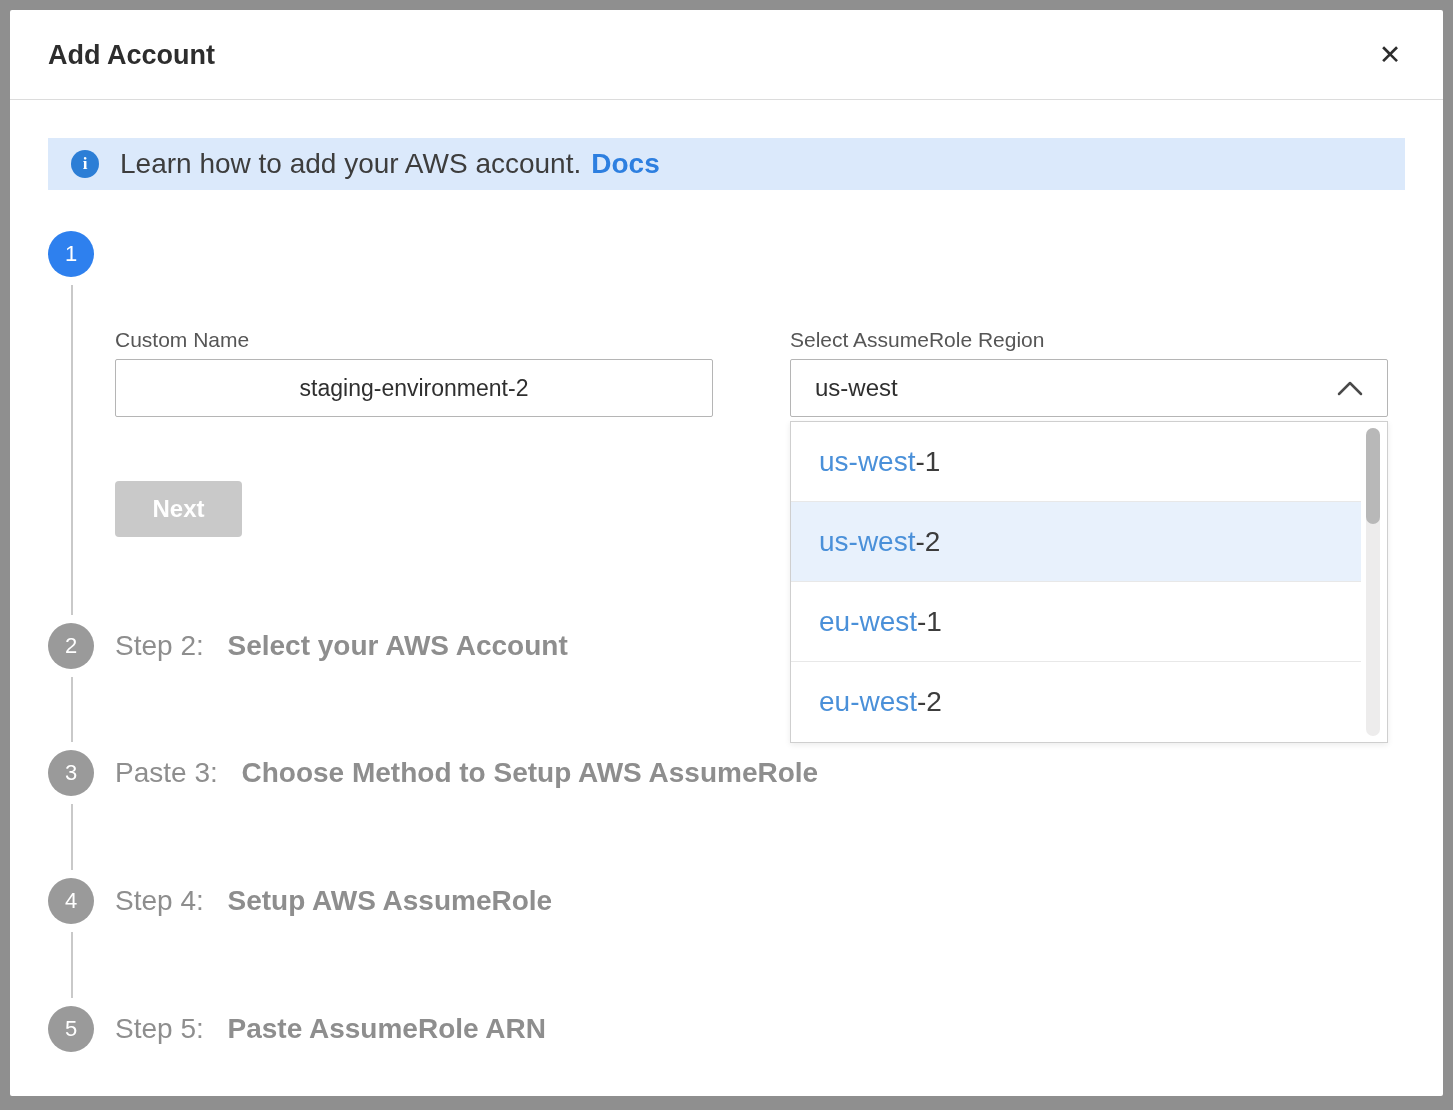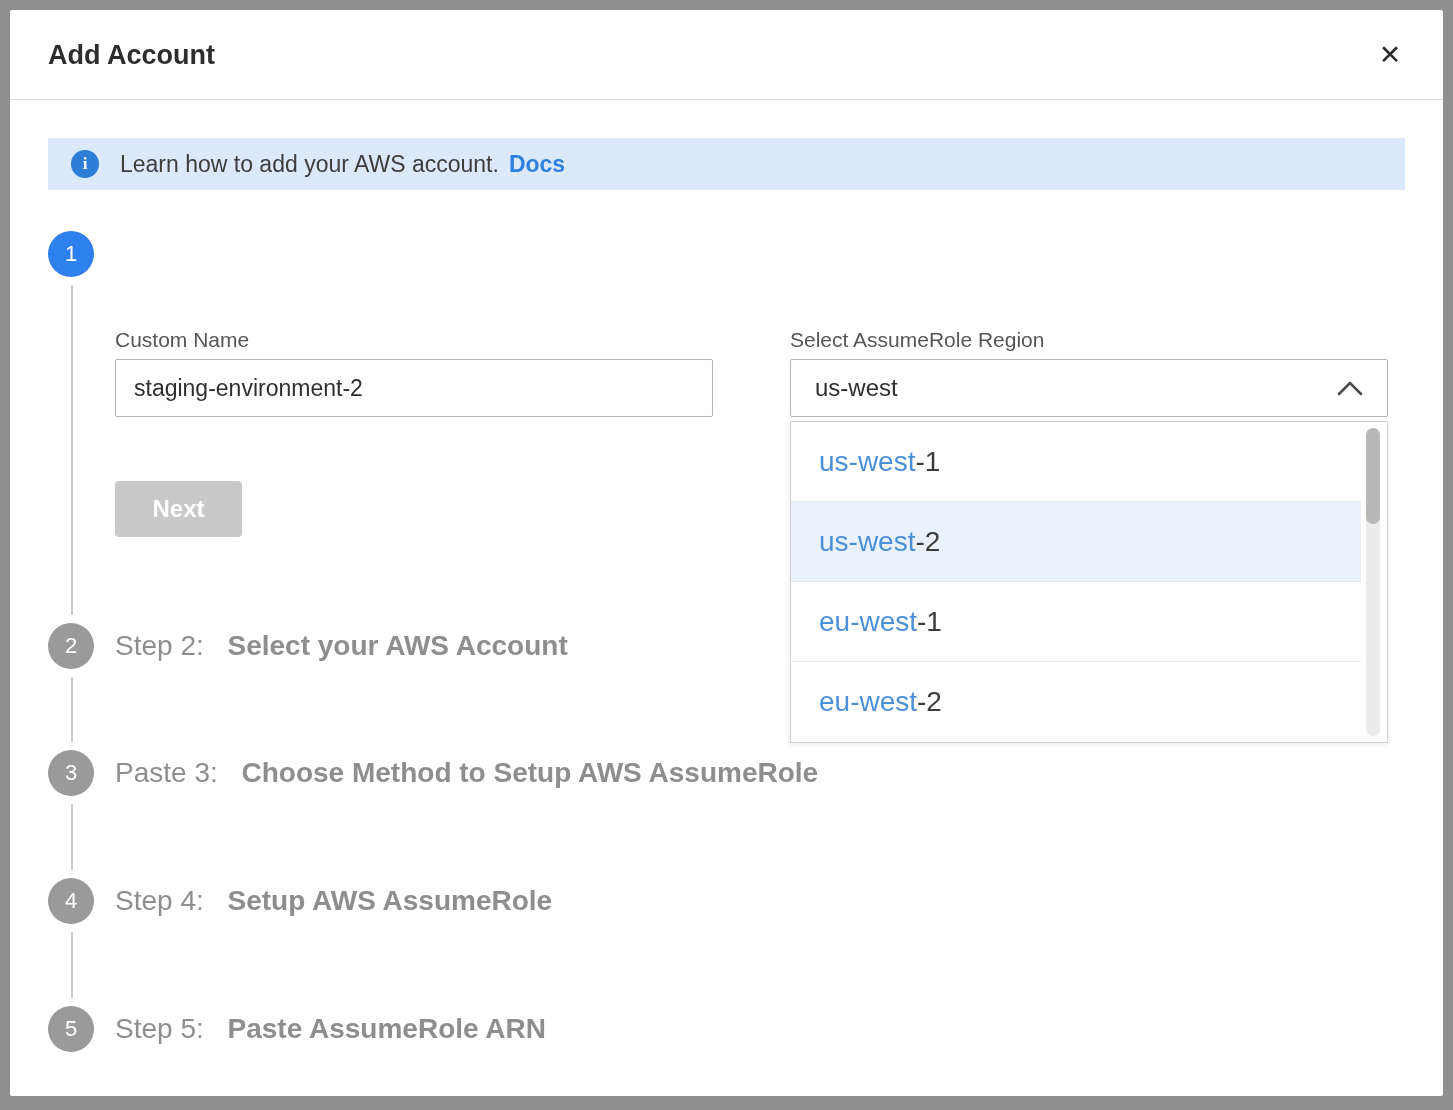--- a/index.html
+++ b/index.html
@@ -36,21 +36,21 @@
     background: #dbe9fb;
   }
   .info-icon {
     position: absolute; left: 23px; top: 12px; width: 28px; height: 28px;
     border-radius: 50%; background: #2c7ed6; color: #ffffff;
     font-size: 17px; font-weight: 700; text-align: center; line-height: 28px;
     font-family: "Liberation Serif", serif;
   }
   .banner-text {
     position: absolute; left: 72px; top: 0; line-height: 52px;
-    font-size: 23px; color: #3d3d3d;
+    font-size: 28px; color: #3d3d3d;
   }
   .banner-link {
     color: #2d7fe0; font-weight: 700; margin-left: 10px; text-decoration: none; cursor: pointer;
   }
   
   .step-circle {
     position: absolute; left: 38px; width: 46px; height: 46px; border-radius: 50%;
     color: #ffffff; font-size: 22px; text-align: center; line-height: 46px;
   }
   .step-circle.active { background: #2e80ee; }
@@ -68,21 +68,21 @@
     position: absolute; left: 61px; width: 2px; background: #c9c9c9;
   }
   
   .field-label {
     position: absolute; top: 318px; font-size: 21px; color: #565656;
   }
   .text-input {
     position: absolute; left: 105px; top: 349px; width: 598px; height: 58px;
     border: 1px solid #b5b5b5; border-radius: 2px;
     font-size: 23px; color: #2f2f2f; padding: 0 18px;
-    font-family: "Liberation Sans", sans-serif; background: #ffffff;
+    font-family: "Liberation Sans", sans-serif; background: #ffffff; text-align: center;
   }
   .select-box {
     position: absolute; left: 780px; top: 349px; width: 598px; height: 58px;
     border: 1px solid #b5b5b5; border-radius: 2px; background: #ffffff; cursor: pointer;
   }
   .select-value {
     position: absolute; left: 24px; top: 0; line-height: 56px;
     font-size: 24px; color: #2f2f2f;
   }
   .select-chevron {

